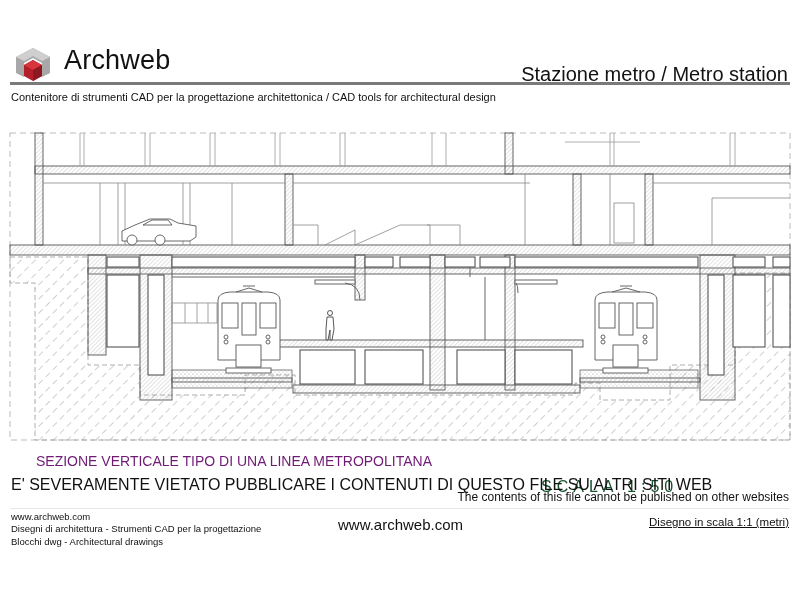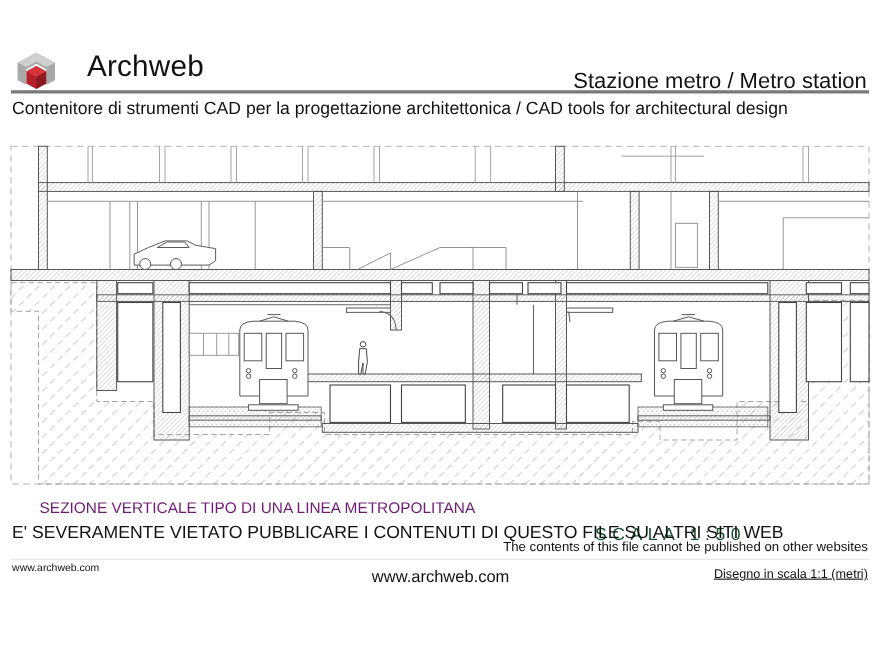--- a/index.html
+++ b/index.html
@@ -1,22 +1,22 @@
 <!DOCTYPE html>
 <html><head>
 <meta charset="utf-8">
 <style>
   html, body { margin:0; padding:0; background:#ffffff; }
   body { width:800px; height:600px; position:relative; overflow:hidden; font-family:"Liberation Sans", sans-serif; color:#111; }
   .abs { position:absolute; }
   .logo { left:14px; top:46px; width:38px; height:36px; }
-  .brand { left:64px; top:45px; font-size:27px; color:#111; letter-spacing:0.2px;margin-left:15px; }
+  .brand { left:64px; top:45px; font-size:27px; color:#111; letter-spacing:0.2px; }
   .subject { right:12px; top:63px; font-size:20px; color:#111; }
   .rule { left:10px; top:82px; width:780px; height:3px; background:#7a7a7a; }
-  .tagline { left:11px; top:91px; font-size:16px; color:#111; }
+  .tagline { left:11px; top:91px; font-size:11px; color:#111; }
   .drawing { left:0; top:125px; width:800px; height:320px; }
   .section-title { left:36px; top:453px; font-size:14px; color:#701a75; }
   .scale { left:541px; top:478px; font-size:16px; letter-spacing:5px; color:#14532d; }
   .warning-it { left:11px; top:476px; font-size:16px; color:#111; }
   .warning-en { right:11px; top:490px; font-size:12px; color:#111; }
   .rule2 { left:10px; top:508px; width:780px; height:1px; background:#e6e6e6; }
   .footer-left { left:11px; top:511px; font-size:9.5px; line-height:12.4px; color:#111; }
   .footer-site { left:338px; top:516px; font-size:15px; color:#111; }
   .footer-scale { right:11px; top:516px; font-size:11.5px; color:#111;text-decoration:underline; }
 </style>
@@ -214,15 +214,17 @@
 
 <div class="abs section-title">SEZIONE VERTICALE TIPO DI UNA LINEA METROPOLITANA</div>
 <div class="abs scale">SCALA  1:50</div>
 
 <div class="abs warning-it">E' SEVERAMENTE VIETATO PUBBLICARE I CONTENUTI DI QUESTO FILE SU ALTRI SITI WEB</div>
 <div class="abs warning-en">The contents of this file cannot be published on other websites</div>
 <div class="abs rule2"></div>
 
 <div class="abs footer-left">
   <div>www.archweb.com</div>
+  <div>Disegni di architettura - Strumenti CAD  per la progettazione</div>
+  <div>Blocchi dwg - Architectural drawings</div>
 </div>
 <div class="abs footer-site">www.archweb.com</div>
 <div class="abs footer-scale">Disegno in scala 1:1 (metri)</div>
 
 </body></html>

